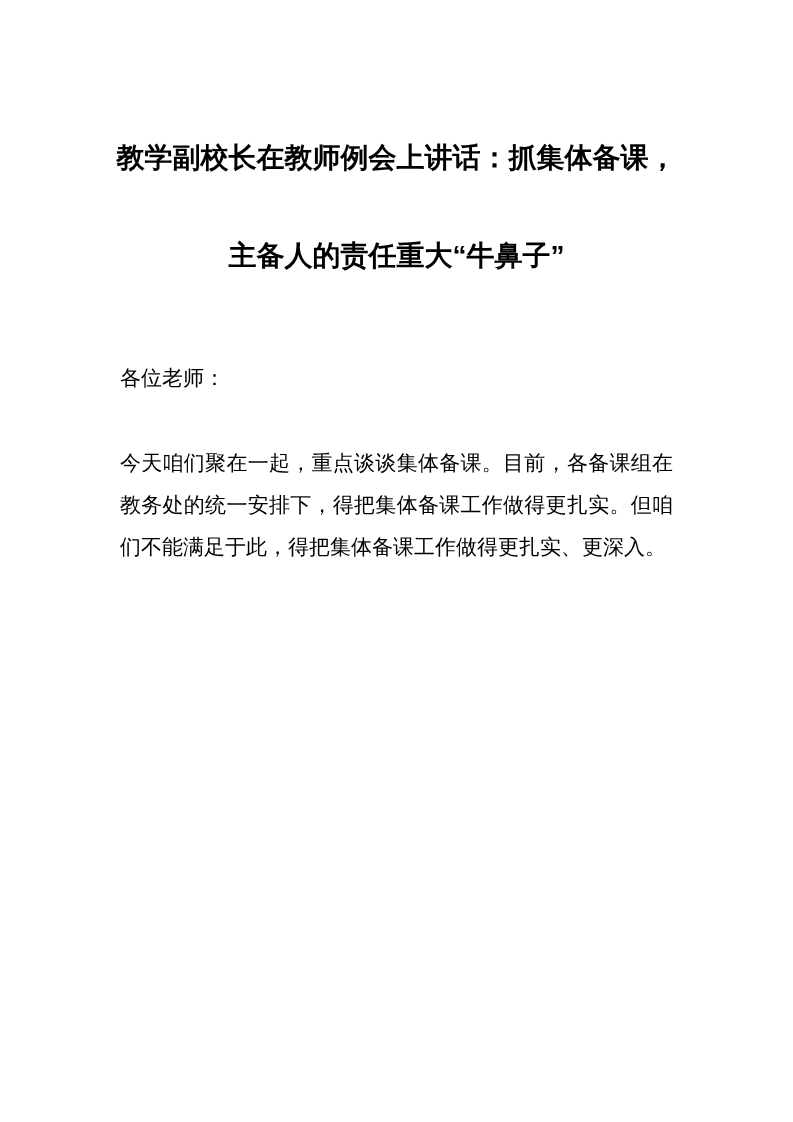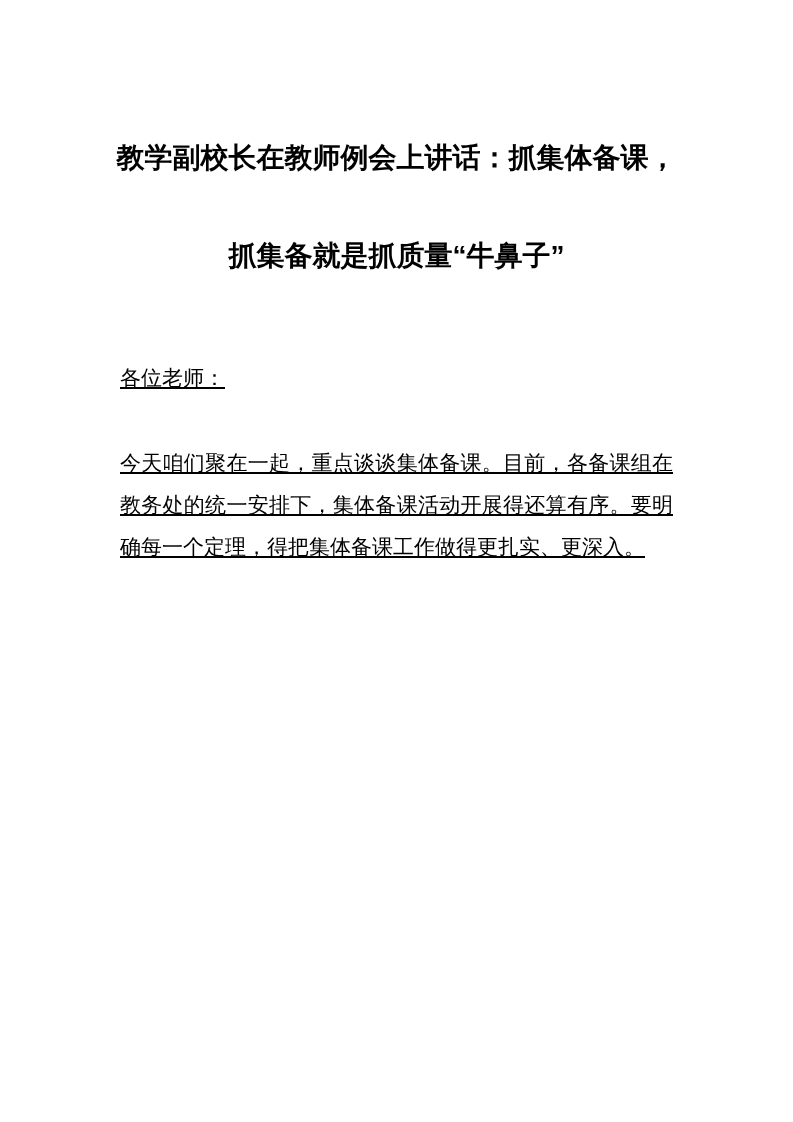--- a/index.html
+++ b/index.html
@@ -33,38 +33,37 @@
     color: #000000;
   }
 
   .doc-body {
     width: 553px;
     margin-left: 120px;
     margin-top: 52px;
     font-size: 21px;
     line-height: 42px;
     color: #000000;
-    text-decoration: underline;
   }
 
   .doc-body p {
     margin: 0 0 43px 0;
     text-align: justify;
     text-justify: inter-ideograph;
     word-break: break-all;
   }
 </style>
 </head>
 <body>
 
 <div class="page">
 
   <div class="doc-title">
     <div class="title-line">教学副校长在教师例会上讲话：抓集体备课，</div>
-    <div class="title-line">抓集备就是抓质量“牛鼻子”</div>
+    <div class="title-line">主备人的责任重大“牛鼻子”</div>
   </div>
 
   <div class="doc-body">
     <p>各位老师：</p>
-    <p>今天咱们聚在一起，重点谈谈集体备课。目前，各备课组在教务处的统一安排下，集体备课活动开展得还算有序。要明确每一个定理，得把集体备课工作做得更扎实、更深入。</p>
+    <p>今天咱们聚在一起，重点谈谈集体备课。目前，各备课组在教务处的统一安排下，得把集体备课工作做得更扎实。但咱们不能满足于此，得把集体备课工作做得更扎实、更深入。</p>
   </div>
 
 </div>
 
 </body></html>

